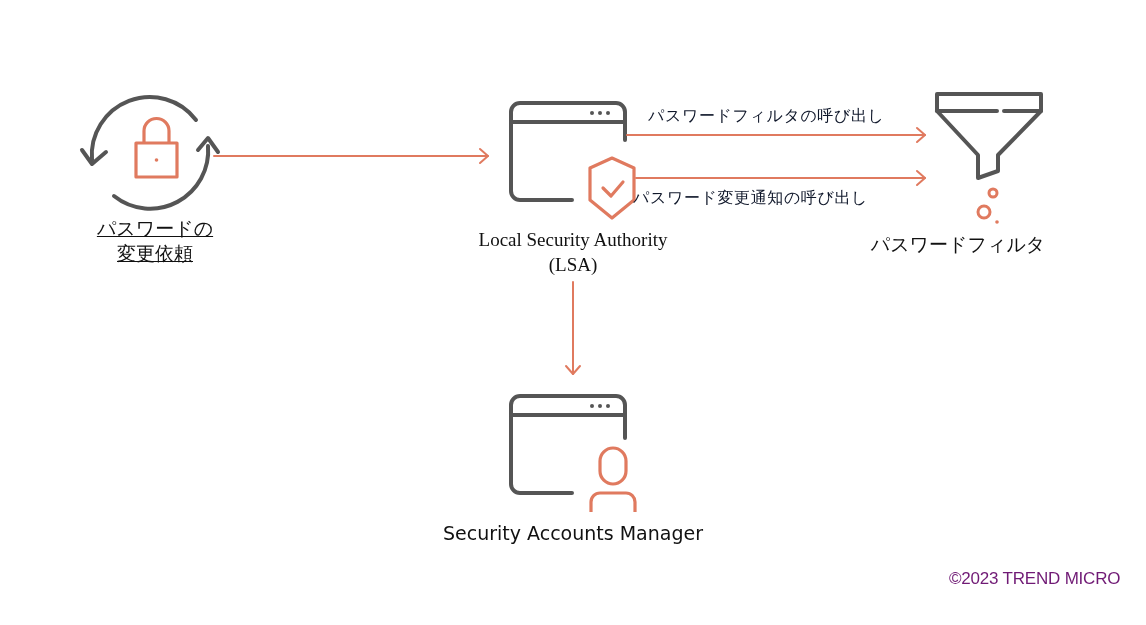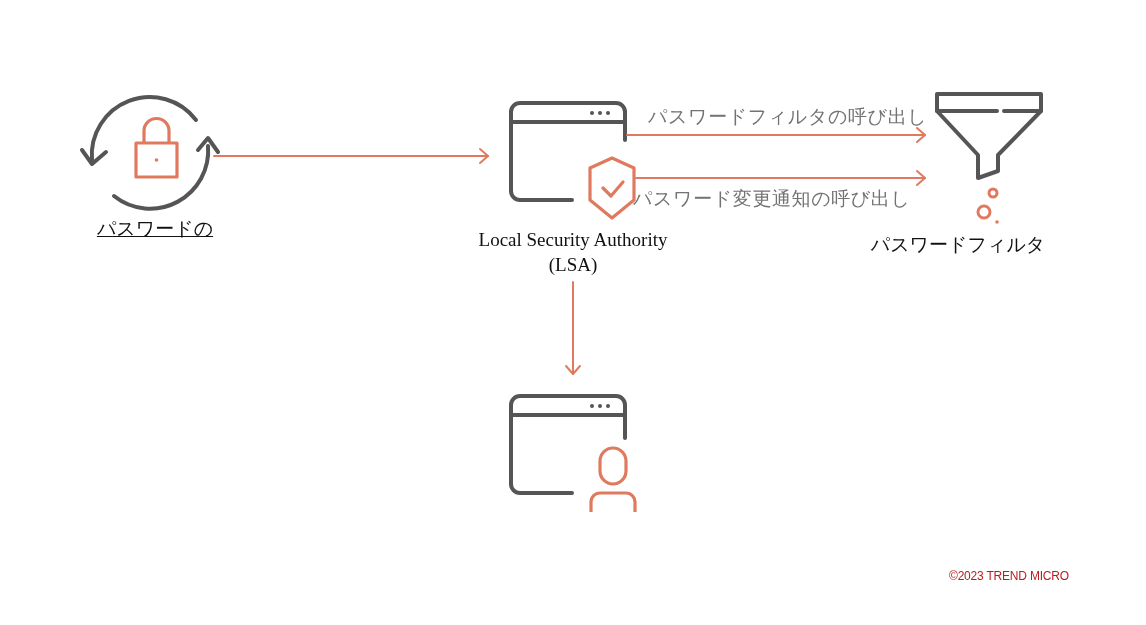--- a/index.html
+++ b/index.html
@@ -1,22 +1,22 @@
 <!DOCTYPE html>
 <html><head>
 <meta charset="utf-8">
 <style>
   html, body { margin: 0; padding: 0; background: #ffffff; }
   body { width: 1146px; height: 625px; position: relative; overflow: hidden;
          font-family: "DejaVu Sans", "Liberation Sans", sans-serif; }
   #diagram { position: absolute; left: 0; top: 0; width: 1146px; height: 625px; }
   .label { position: absolute; color: #111111; text-align: center; font-size: 19px; line-height: 25px; white-space: nowrap; }
   .label-line { display: block; }
-  .edge-label { position: absolute; color: #737373; font-size: 19px; line-height: 20px; white-space: nowrap; letter-spacing: 0.6px; }
-  .copyright { position: absolute; left: 949px; top: 569px; color: #b91c1c; font-size: 12px; letter-spacing: -0.2px;
+  .edge-label { position: absolute; color: #0f172a; font-size: 16px; line-height: 20px; white-space: nowrap; letter-spacing: 0.6px; }
+  .copyright { position: absolute; left: 949px; top: 569px; color: #701a75; font-size: 17px; letter-spacing: -0.2px;
                font-family: "Liberation Sans", sans-serif; }
 </style>
 </head>
 <body>
 
 <svg id="diagram" width="1146" height="625" viewBox="0 0 1146 625" xmlns="http://www.w3.org/2000/svg">
 
   <g>
     <g fill="none" stroke="#555555" stroke-width="4" stroke-linecap="round" stroke-linejoin="round">
       <path d="M92 160 A 58 58 0 0 1 196 120"></path>
@@ -91,30 +91,32 @@
     </g>
     <g fill="none" stroke="#e07a5f" stroke-width="3.2" stroke-linejoin="round">
       <rect x="600" y="448" width="26" height="36" rx="13"></rect>
       <path d="M591 512 V502 a9 9 0 0 1 9 -9 H626 a9 9 0 0 1 9 9 V512"></path>
     </g>
   </g>
 </svg>
 
 <div class="label" style="left:70px; top:216px; width:170px;text-decoration:underline;">
   <span class="label-line">パスワードの</span>
+  <span class="label-line">変更依頼</span>
 </div>
 
 <div class="label" style="left:413px; top:227px; width:320px;font-family:Liberation Serif, serif;">
   <span class="label-line">Local Security Authority</span>
   <span class="label-line">(LSA)</span>
 </div>
 
 <div class="label" style="left:848px; top:232px; width:220px;">
   <span class="label-line">パスワードフィルタ</span>
 </div>
 
 <div class="label" style="left:403px; top:521px; width:340px;">
+  <span class="label-line">Security Accounts Manager</span>
 </div>
 
 <div class="edge-label" style="left:648px; top:106px;">パスワードフィルタの呼び出し</div>
 <div class="edge-label" style="left:633px; top:188px;">パスワード変更通知の呼び出し</div>
 
 <div class="copyright">©2023 TREND MICRO</div>
 
 </body></html>

